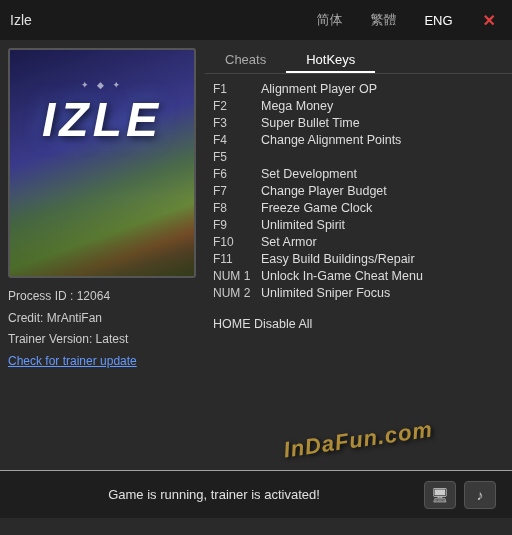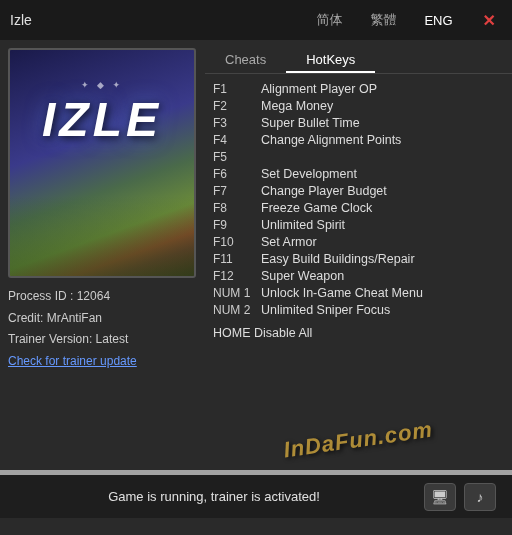--- a/index.html
+++ b/index.html
@@ -143,21 +143,21 @@
     .hotkey-key {
       min-width: 48px;
       color: #cccccc;
       font-size: 12px;
     }
     .hotkey-desc {
       color: #dddddd;
     }
 
     .home-row {
-      margin-top: 8px;
+      margin-top: 16px;
       font-size: 12.5px;
       color: #ddd;
     }
 
     
     #watermark {
       display: flex;
       align-items: center;
       justify-content: center;
       height: 60px;
@@ -170,21 +170,21 @@
       font-style: italic;
       text-shadow: 2px 2px 4px rgba(0,0,0,0.7);
       transform: rotate(-8deg);
       letter-spacing: 1px;
     }
 
     
     #status-bar {
       height: 48px;
       background: #1e1e1e;
-      border-top: 5px solid #a3a3a3;
+      border-top: 1px solid #a3a3a3;
       display: flex;
       align-items: center;
       padding: 0 16px;
       gap: 12px;
     }
     #status-message {
       flex: 1;
       color: #e0e0e0;
       font-size: 13px;
       text-align: center;
@@ -291,24 +291,20 @@
         </div>
         <div class="hotkey-row">
           <span class="hotkey-key">F10</span>
           <span class="hotkey-desc">Set Armor</span>
         </div>
         <div class="hotkey-row">
           <span class="hotkey-key">F11</span>
           <span class="hotkey-desc">Easy Build Buildings/Repair</span>
         </div>
         <div class="hotkey-row">
-          <span class="hotkey-key">F12</span>
-          <span class="hotkey-desc">Super Weapon</span>
-        </div>
-        <div class="hotkey-row">
           <span class="hotkey-key">NUM 1</span>
           <span class="hotkey-desc">Unlock In-Game Cheat Menu</span>
         </div>
         <div class="hotkey-row">
           <span class="hotkey-key">NUM 2</span>
           <span class="hotkey-desc">Unlimited Sniper Focus</span>
         </div>
         <div class="home-row">HOME  Disable All</div>
       </div>
 

